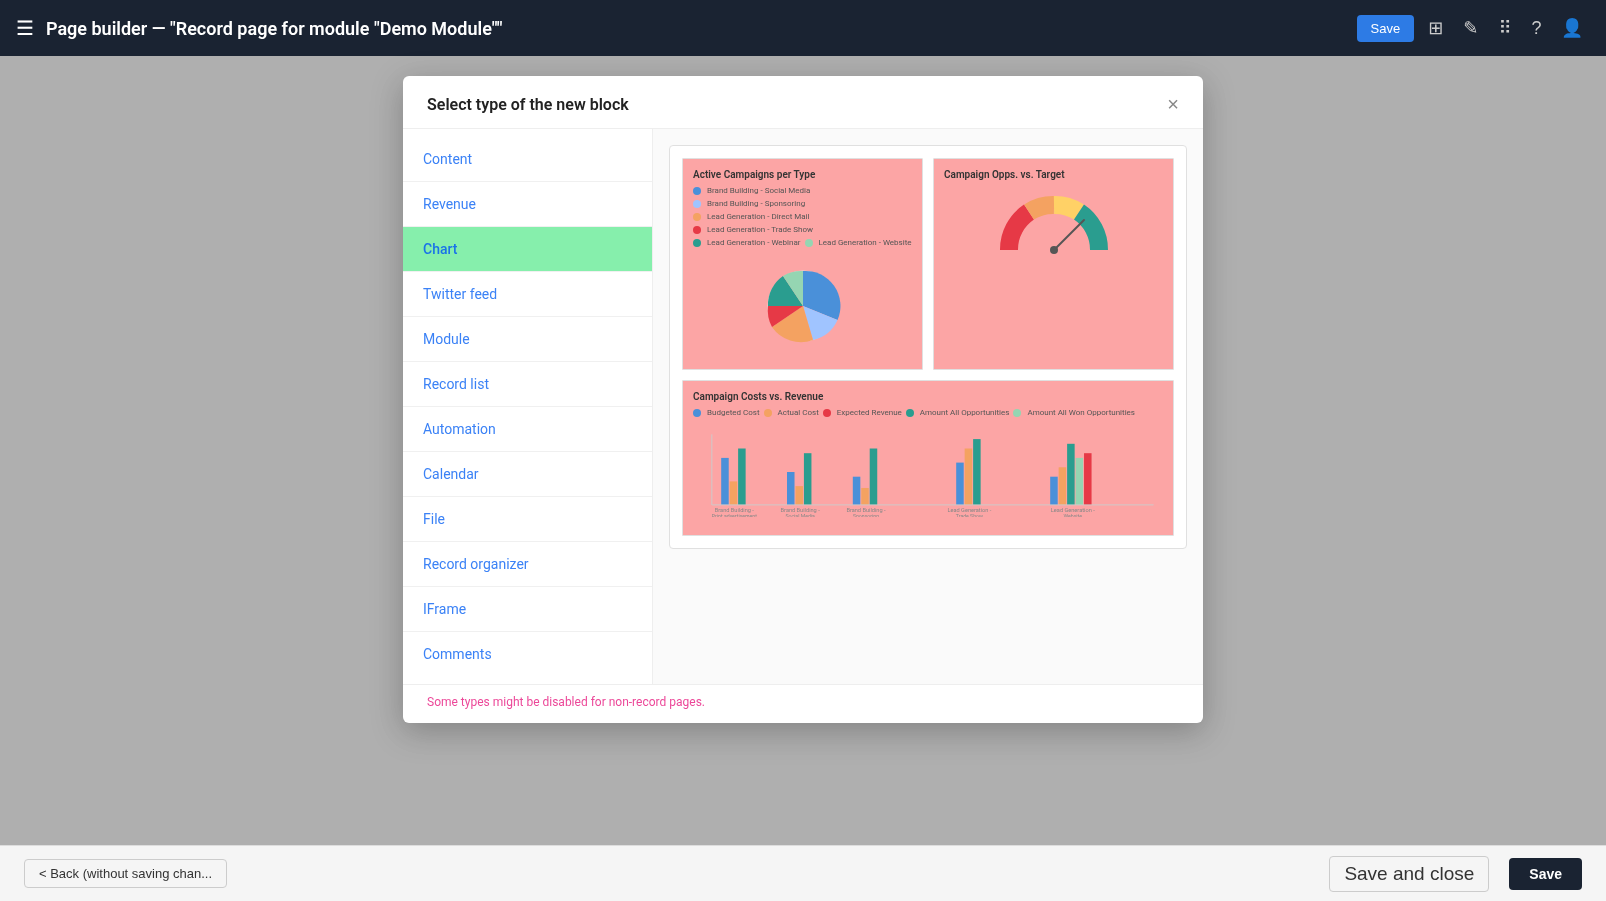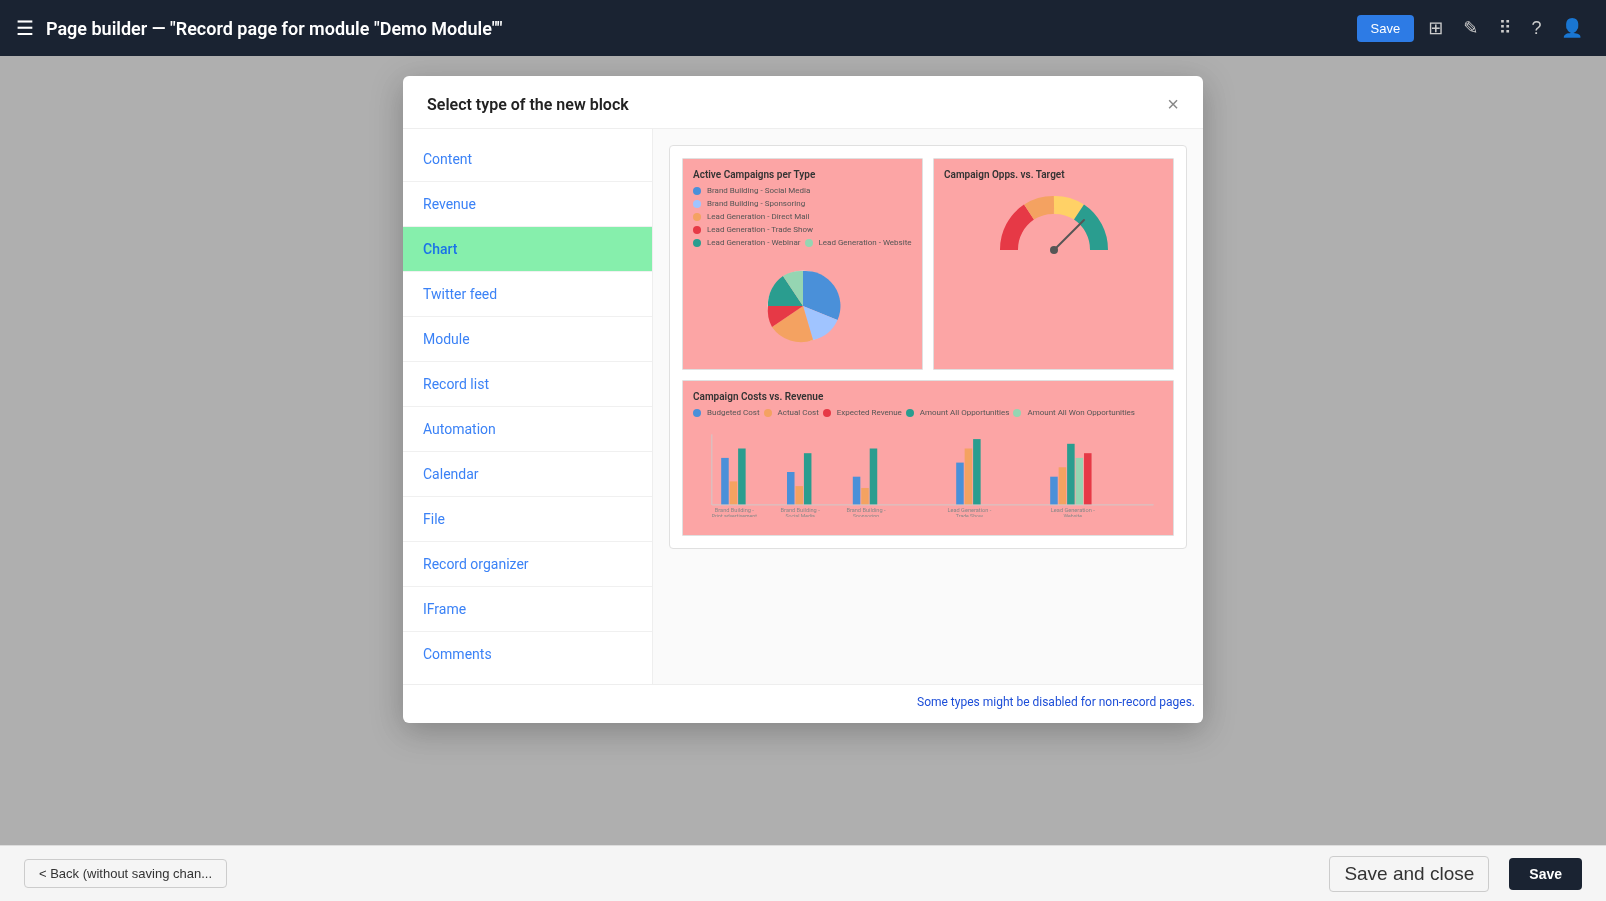--- a/index.html
+++ b/index.html
@@ -239,25 +239,24 @@
     .bar-chart-container {
       padding: 4px 0;
     }
     .bar-chart-svg {
       width: 100%;
       height: 90px;
     }
 
     
     .dialog-footer {
-      padding: 10px 8px 14px;
+      padding: 10px 24px 14px;
       border-top: 1px solid #eee;
       font-size: 12px;
-      color: #1d4ed8;
-      text-align: right;
+      color: #ec4899;
     }
   </style>
 </head>
 <body>
 
 <div class="topbar">
   <span class="topbar-menu-icon">☰</span>
   <span class="topbar-title">Page builder — "Record page for module "Demo Module""</span>
   <div class="topbar-actions">
     <button class="topbar-btn">Save</button>

